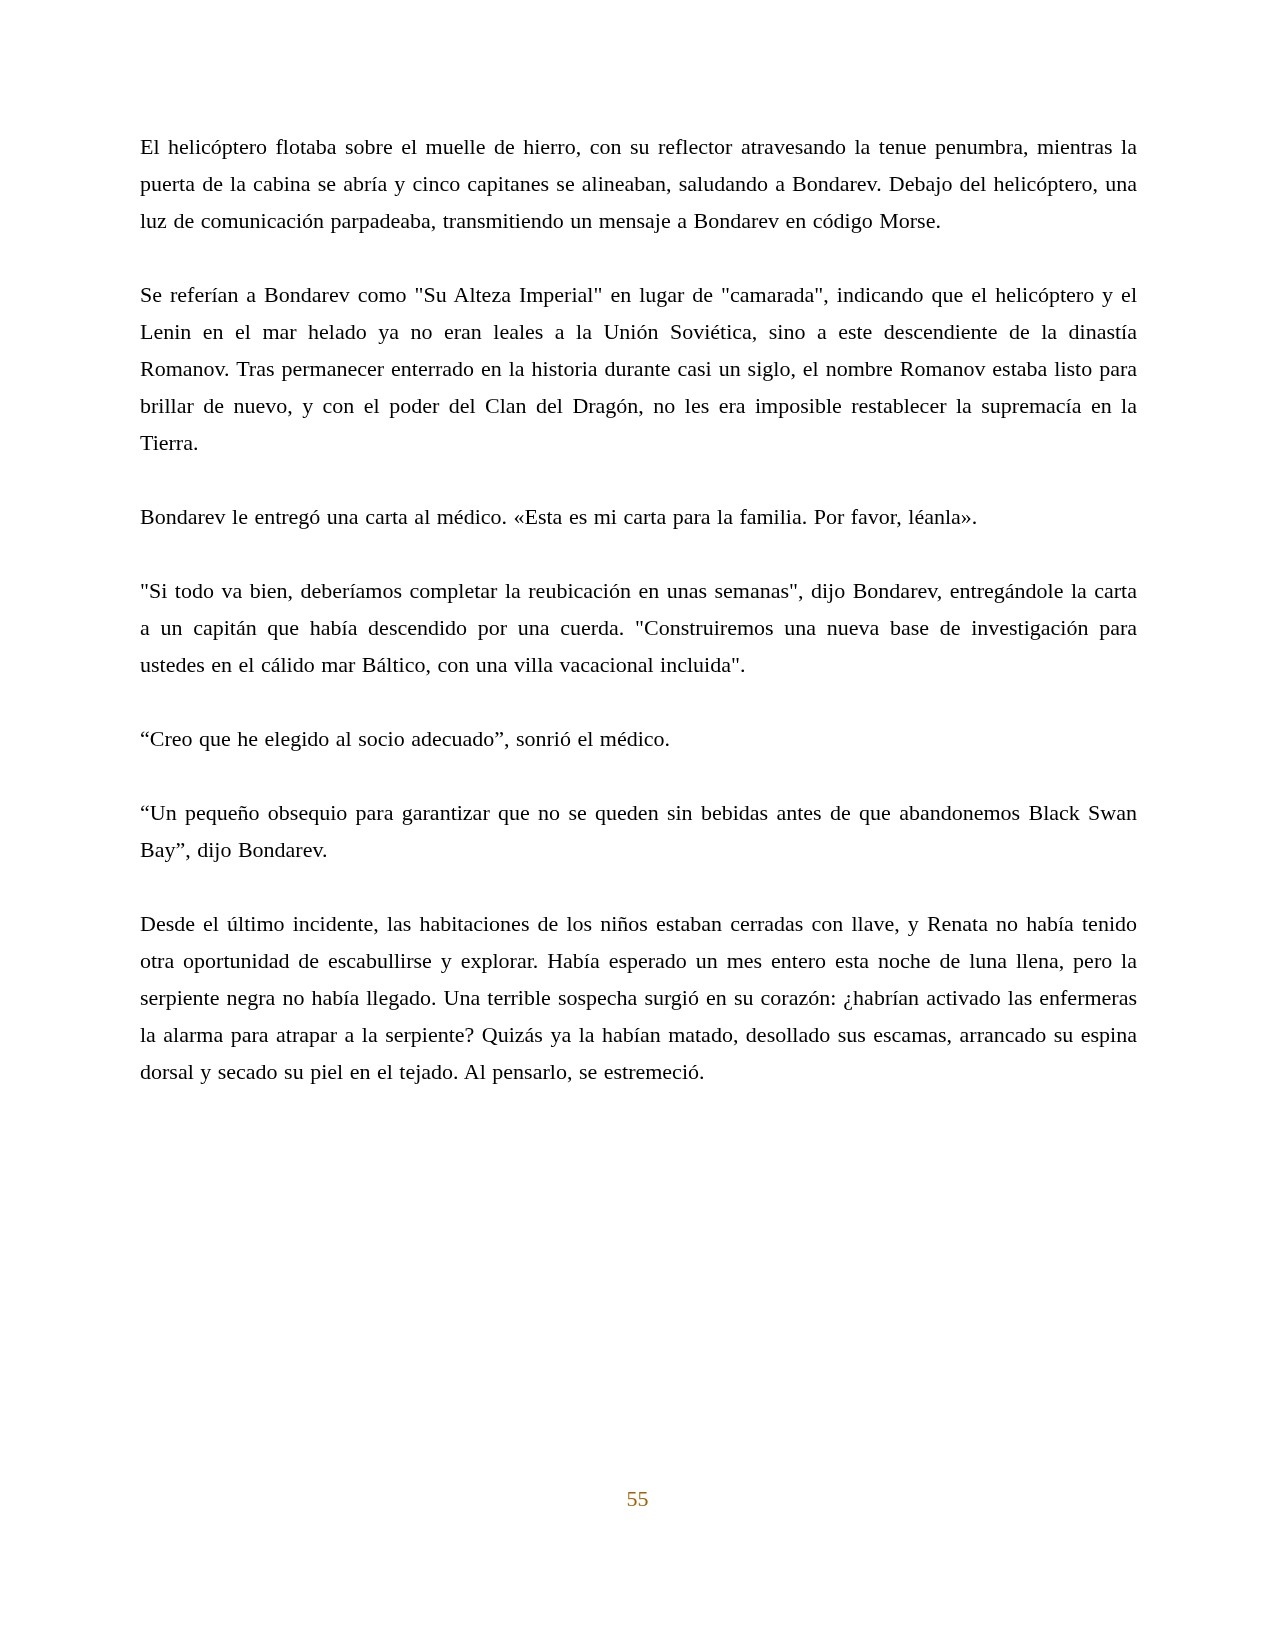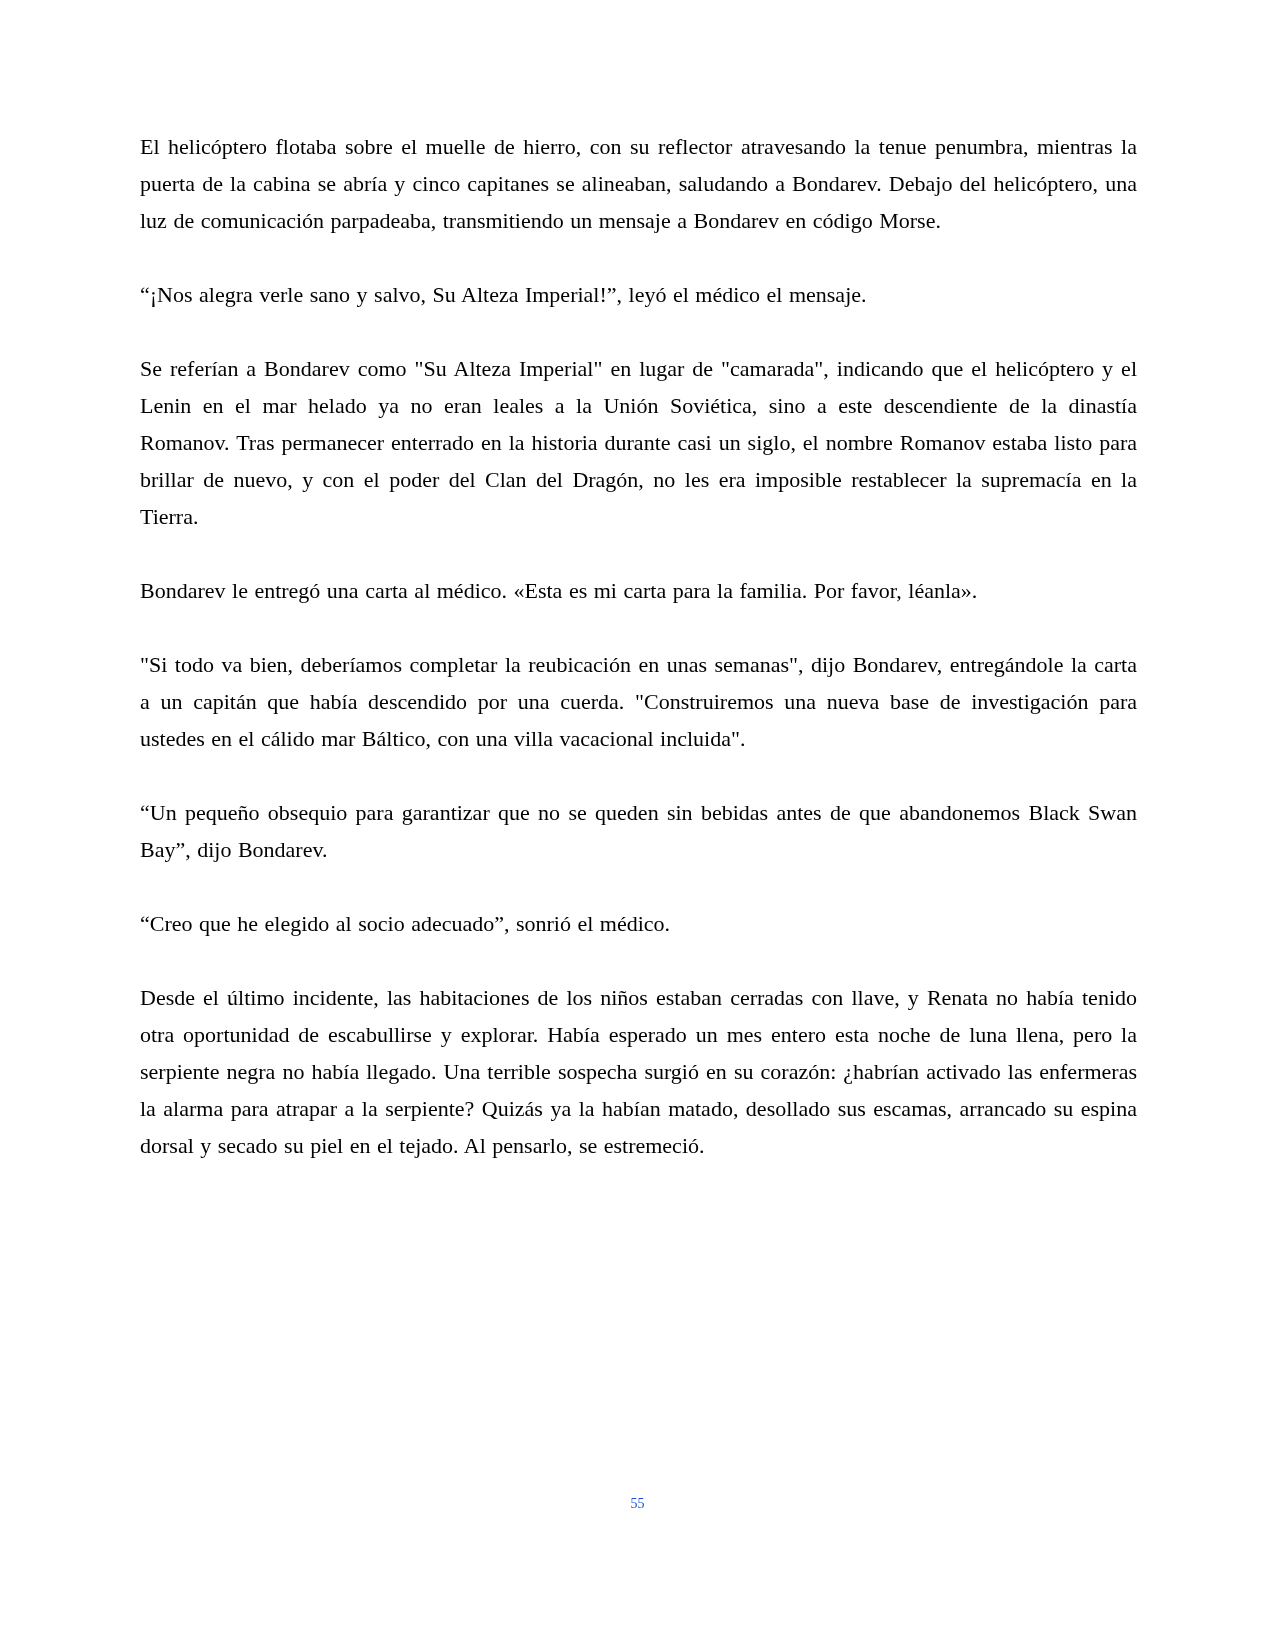--- a/index.html
+++ b/index.html
@@ -33,32 +33,31 @@
     text-align: justify;
     margin-bottom: 37px;
     word-spacing: 1px;
   }
   .page-number {
     position: absolute;
     bottom: 138px;
     left: 0;
     width: 100%;
     text-align: center;
-    font-size: 14px;
-    color: #1d4ed8;
+    font-size: 22px;
+    color: #a16207;
   }
 </style>
 </head>
 <body>
 
 <div class="page">
   <div class="text-block" id="paragraph-container">
       <p>El helicóptero flotaba sobre el muelle de hierro, con su reflector atravesando la tenue penumbra, mientras la puerta de la cabina se abría y cinco capitanes se alineaban, saludando a Bondarev. Debajo del helicóptero, una luz de comunicación parpadeaba, transmitiendo un mensaje a Bondarev en código Morse.</p>
-      <p>“¡Nos alegra verle sano y salvo, Su Alteza Imperial!”, leyó el médico el mensaje.</p>
       <p>Se referían a Bondarev como "Su Alteza Imperial" en lugar de "camarada", indicando que el helicóptero y el Lenin en el mar helado ya no eran leales a la Unión Soviética, sino a este descendiente de la dinastía Romanov. Tras permanecer enterrado en la historia durante casi un siglo, el nombre Romanov estaba listo para brillar de nuevo, y con el poder del Clan del Dragón, no les era imposible restablecer la supremacía en la Tierra.</p>
       <p>Bondarev le entregó una carta al médico. «Esta es mi carta para la familia. Por favor, léanla».</p>
       <p>"Si todo va bien, deberíamos completar la reubicación en unas semanas", dijo Bondarev, entregándole la carta a un capitán que había descendido por una cuerda. "Construiremos una nueva base de investigación para ustedes en el cálido mar Báltico, con una villa vacacional incluida".</p>
+      <p>“Creo que he elegido al socio adecuado”, sonrió el médico.</p>
       <p>“Un pequeño obsequio para garantizar que no se queden sin bebidas antes de que abandonemos Black Swan Bay”, dijo Bondarev.</p>
-      <p>“Creo que he elegido al socio adecuado”, sonrió el médico.</p>
       <p>Desde el último incidente, las habitaciones de los niños estaban cerradas con llave, y Renata no había tenido otra oportunidad de escabullirse y explorar. Había esperado un mes entero esta noche de luna llena, pero la serpiente negra no había llegado. Una terrible sospecha surgió en su corazón: ¿habrían activado las enfermeras la alarma para atrapar a la serpiente? Quizás ya la habían matado, desollado sus escamas, arrancado su espina dorsal y secado su piel en el tejado. Al pensarlo, se estremeció.</p>
     </div>
   <div class="page-number">55</div>
 </div>
 
 </body></html>

